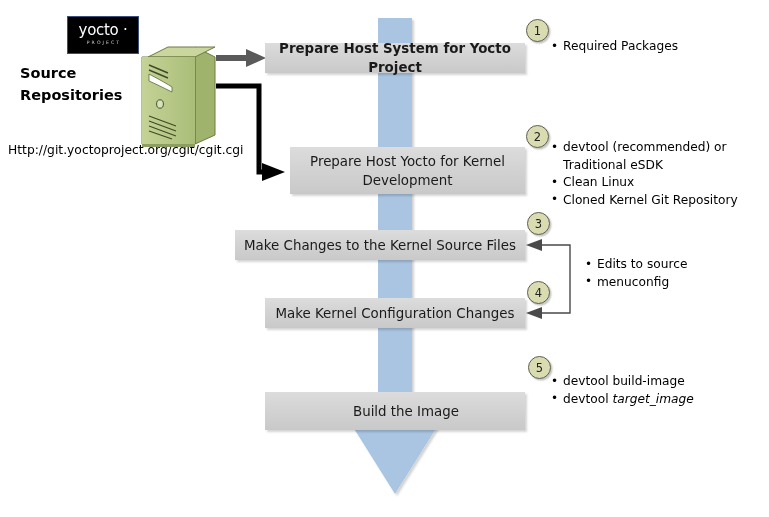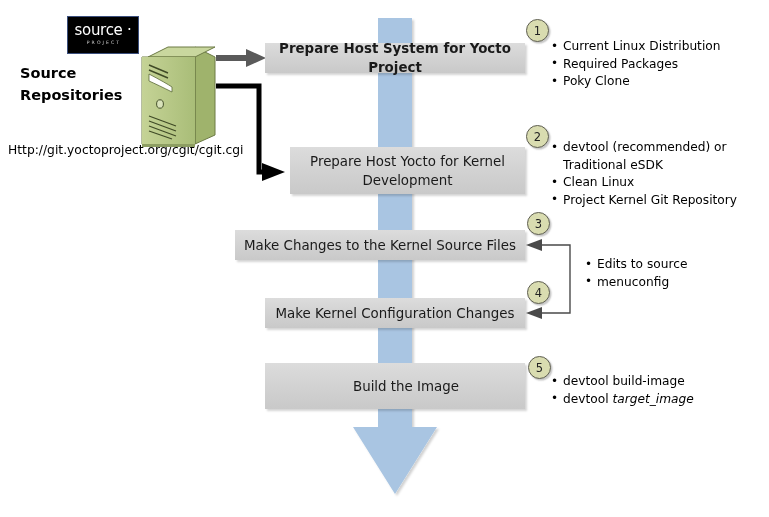--- a/index.html
+++ b/index.html
@@ -87,21 +87,21 @@
     font-size: 13.4px;
     color: #1a1a1a;
     box-sizing: border-box;
     line-height: 19px;
   }
 
   #box1 { left: 265px; top: 43px;  width: 260px; height: 30px; font-weight: bold; }
   #box2 { left: 290px; top: 147px; width: 235px; height: 47px; }
   #box3 { left: 235px; top: 230px; width: 290px; height: 30px; }
   #box4 { left: 265px; top: 298px; width: 260px; height: 30px; }
-  #box5 { left: 265px; top: 363px; width: 260px; height: 46px; padding-left: 22px; }
+  #box5 { left: 265px; top: 392px; width: 260px; height: 38px; padding-left: 22px; }
 
   
   .step-circle {
     position: absolute;
     width: 23px;
     height: 23px;
     border-radius: 50%;
     background: #d9dcb0;
     border: 1.4px solid #5f5f52;
     box-shadow: 1.5px 1.5px 1.5px rgba(0,0,0,0.22);
@@ -173,21 +173,21 @@
       <filter id="dropsh" x="-20%" y="-20%" width="150%" height="150%">
         <feDropShadow dx="2" dy="2" stdDeviation="0.8" flood-color="#000000" flood-opacity="0.18"></feDropShadow>
       </filter>
     </defs>
     <g filter="url(#dropsh)">
       <path d="M378,18 L412,18 L412,427 L437,427 L395,494 L353,427 L378,427 Z" fill="#a9c5e2"></path>
     </g>
   </svg>
 
   <div class="yocto-logo">
-    <span class="yl-main">source ·</span>
+    <span class="yl-main">yocto ·</span>
     <span class="yl-sub">PROJECT</span>
   </div>
 
   <div class="source-label">
     <div>Source</div>
     <div>Repositories</div>
   </div>
 
   <div class="repo-url">Http://git.yoctoproject.org/cgit/cgit.cgi</div>
 
@@ -271,34 +271,32 @@
   </div>
   <div class="step-circle" id="circle4">
     <span>4</span>
   </div>
   <div class="step-circle" id="circle5">
     <span>5</span>
   </div>
 
   <div class="bullets" id="bul1">
     <ul>
-      <li>Current Linux Distribution</li>
       <li>Required Packages</li>
-      <li>Poky Clone</li>
     </ul>
   </div>
 
   <div class="bullets" id="bul2">
     <ul>
       <li>
         <span class="wrap2">devtool (recommended) or</span>
         <span class="wrap2">Traditional eSDK</span>
       </li>
       <li>Clean Linux</li>
-      <li>Project Kernel Git Repository</li>
+      <li>Cloned Kernel Git Repository</li>
     </ul>
   </div>
 
   <div class="bullets" id="bul34">
     <ul>
       <li>Edits to source</li>
       <li>menuconfig</li>
     </ul>
   </div>
 

